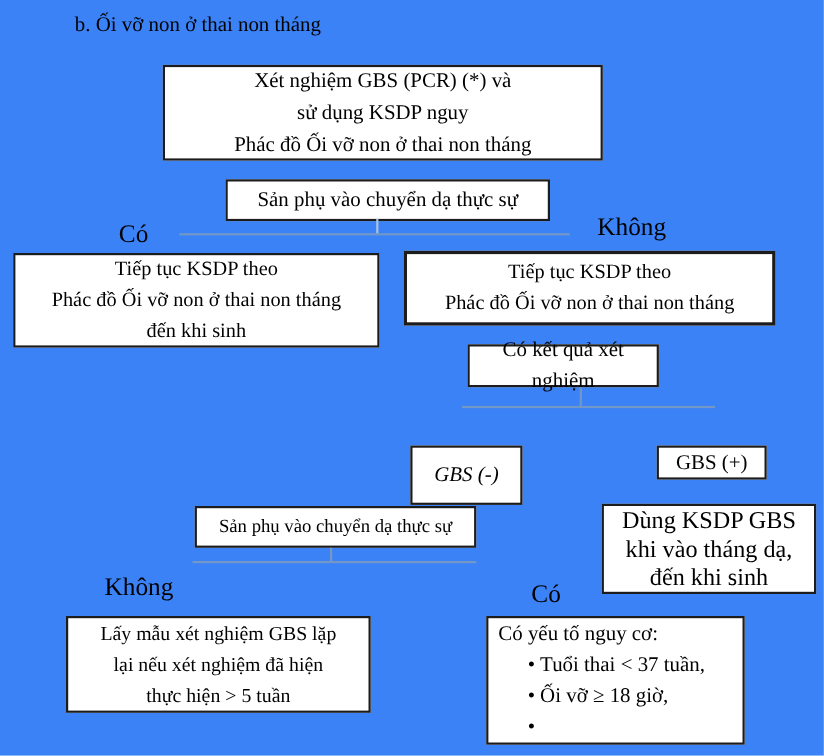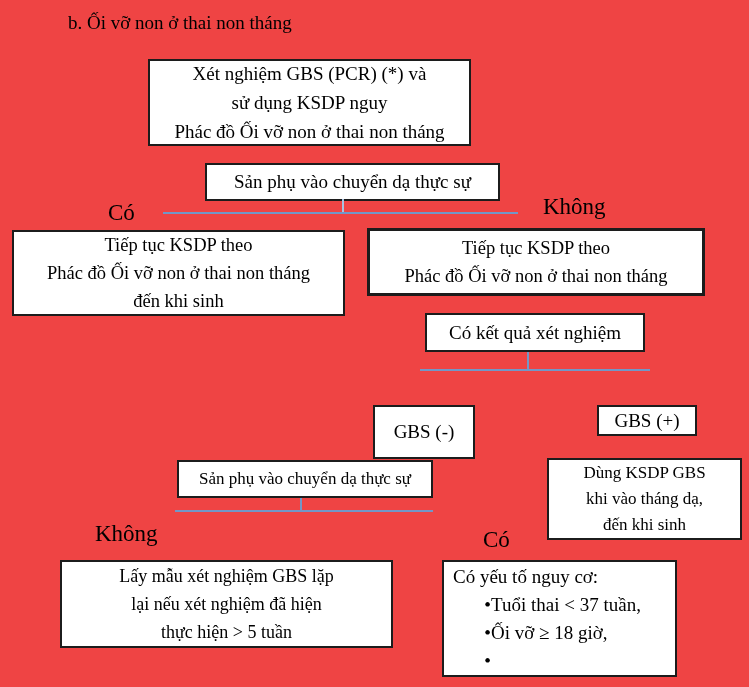--- a/index.html
+++ b/index.html
@@ -6,21 +6,21 @@
     margin: 0;
     padding: 0;
     background: #ffffff;
     font-family: "Liberation Serif", "DejaVu Serif", serif;
     color: #000000;
   }
   .canvas {
     position: relative;
     width: 749px;
     height: 687px;
-    background: #ef4444;
+    background: #3b82f6;
     overflow: hidden;
   }
   .heading {
     position: absolute;
     left: 68px;
     top: 12px;
     font-size: 19px;
     white-space: nowrap;
   }
   .box {
@@ -29,32 +29,32 @@
     border: 2px solid #1c1c1c;
     background: #ffffff;
     display: flex;
     flex-direction: column;
     justify-content: center;
     align-items: center;
     text-align: center;
     font-size: 19px;
     line-height: 28px;
   }
-  .box--test      { left:148px; top:59px;  width:323px; height:87px;  line-height:29px; }
+  .box--test      { left:148px; top:59px;  width:400px; height:87px;  line-height:29px; }
   .box--labor1    { left:205px; top:163px; width:295px; height:38px;  }
   .box--cont-left { left:12px;  top:230px; width:333px; height:86px;  font-size:18.5px; }
   .box--cont-right{ left:367px; top:228px; width:338px; height:68px;  font-size:18.5px; border-width:3px; }
-  .box--result    { left:425px; top:313px; width:220px; height:39px;  }
-  .box--gbs-neg   { left:373px; top:405px; width:102px; height:54px;  }
+  .box--result    { left:425px; top:313px; width:174px; height:39px;  }
+  .box--gbs-neg   { left:373px; top:405px; width:102px; height:54px;font-style:italic;  }
   .box--gbs-pos   { left:597px; top:405px; width:100px; height:31px;  }
   .box--labor2    { left:177px; top:460px; width:256px; height:38px;  font-size:17px; }
-  .box--use-ksdp  { left:547px; top:458px; width:195px; height:82px;  font-size:17px; line-height:26px; }
-  .box--resample  { left:60px;  top:560px; width:333px; height:88px;  font-size:18px; line-height:28px; }
+  .box--use-ksdp  { left:547px; top:458px; width:195px; height:82px;  font-size:22px; line-height:26px; }
+  .box--resample  { left:60px;  top:560px; width:277px; height:88px;  font-size:18px; line-height:28px; }
   .box--risk      { left:442px; top:560px; width:235px; height:117px;
-                    align-items:flex-start; text-align:right;
+                    align-items:flex-start; text-align:center;
                     padding-left:9px; line-height:28px; }
   .risk-item { display:flex; }
   .risk-item .bullet { width:16px; margin-left:22px; }
   .edge-label {
     position: absolute;
     font-size: 23px;
     white-space: nowrap;
     font-family: Liberation Serif, serif;
   }
   .lbl-yes1 { left:108px; top:200px; }

